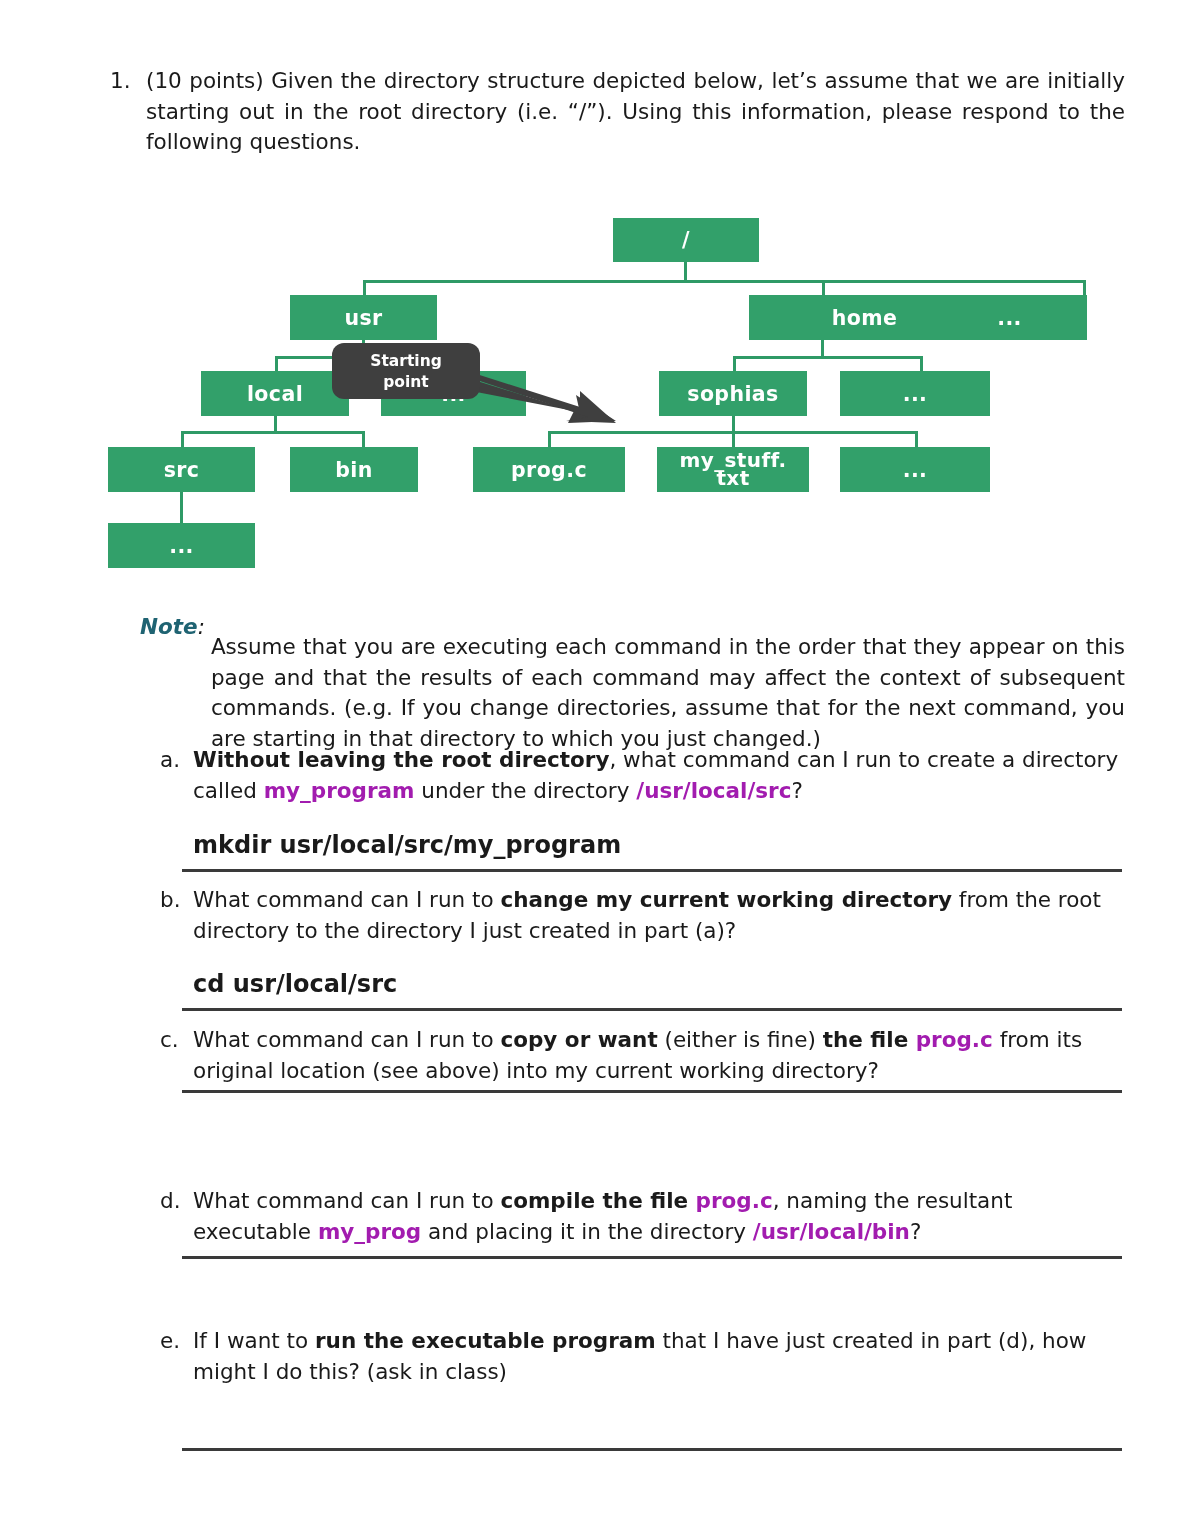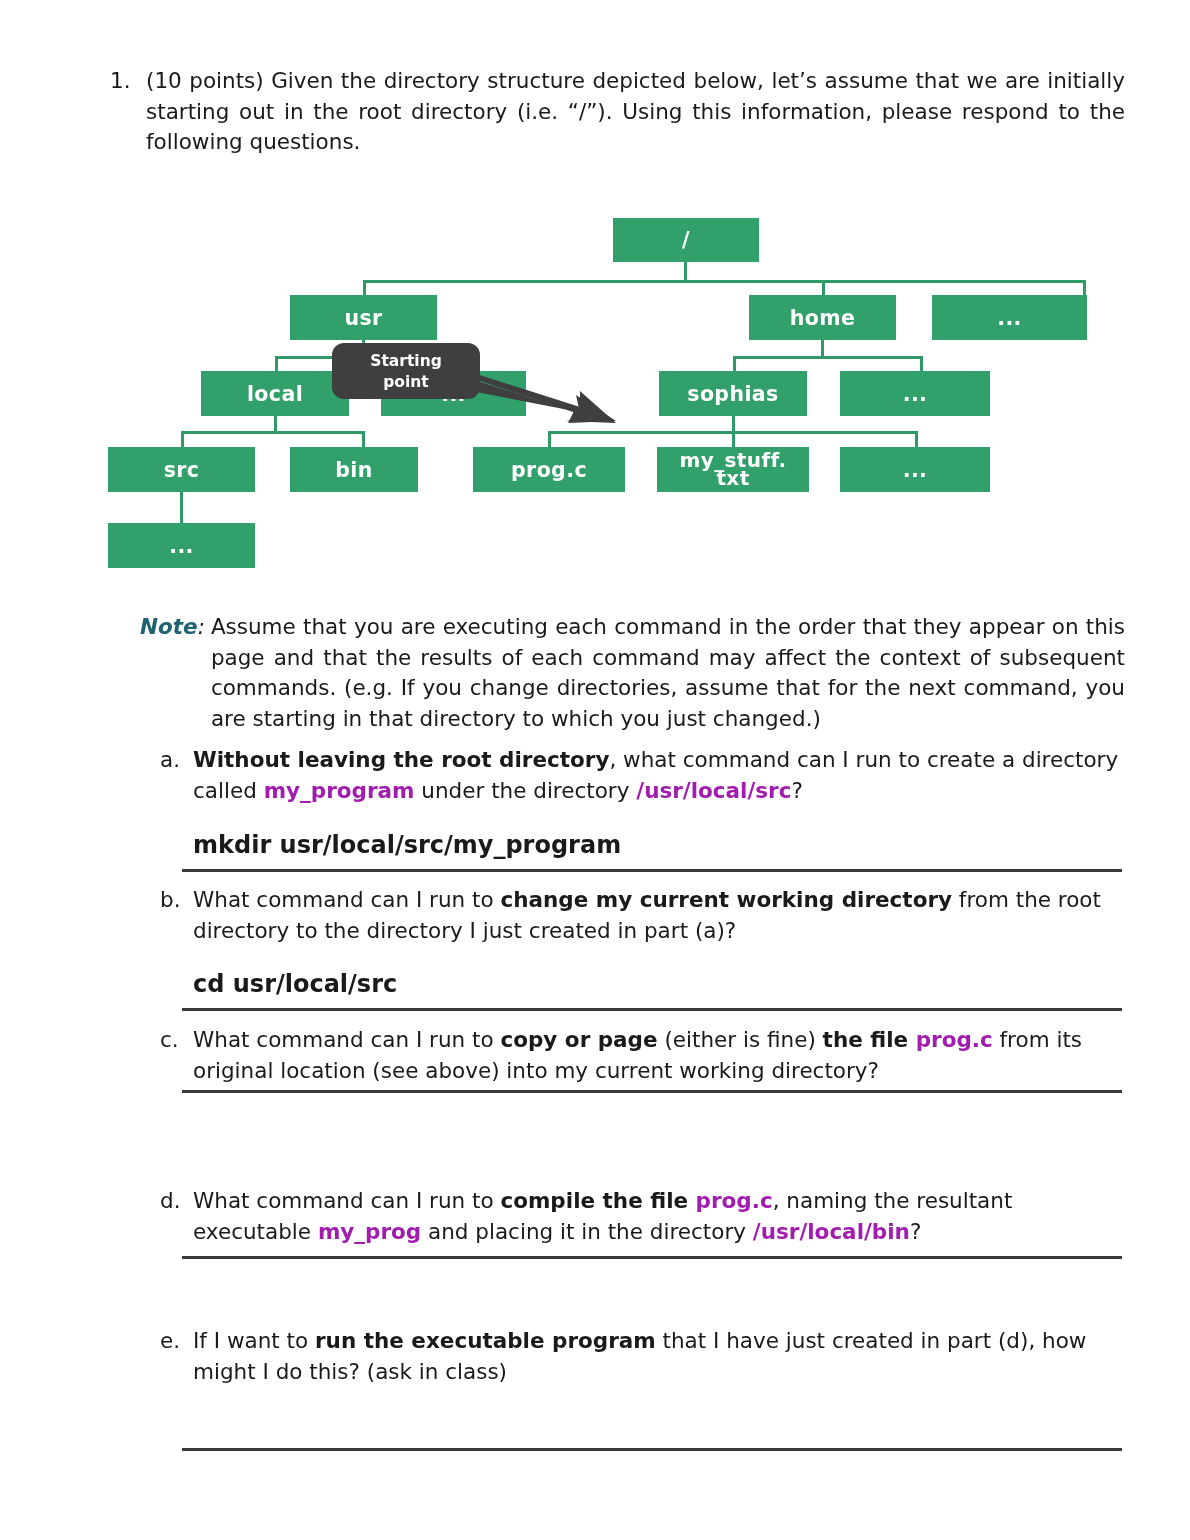--- a/index.html
+++ b/index.html
@@ -123,20 +123,21 @@
   #note-block .note-colon {
     font-weight: normal;
     color: #1a1a1a;
   }
   #note-block .note-text {
     flex: 1;
     font-size: 21.5px;
     line-height: 30.5px;
     text-align: justify;
     padding-left: 6px;
+    margin-top: 20px;
   }
 
   
   .subitem {
     position: absolute;
     left: 160px;
     width: 965px;
   }
   .subitem .row {
     display: flex;
@@ -206,21 +207,21 @@
 
     <div class="conn v" style="left:684px; top:97px; width:3px; height:20px;"></div>
     <div class="conn h" style="left:363px; top:115px; width:723px; height:3px;"></div>
     <div class="conn v" style="left:363px; top:115px; width:3px; height:22px;"></div>
     <div class="conn v" style="left:822px; top:115px; width:3px; height:22px;"></div>
     <div class="conn v" style="left:1083px; top:115px; width:3px; height:22px;"></div>
 
     <div class="node" style="left:290px; top:130px; width:147px; height:45px;">
       <span>usr</span>
     </div>
-    <div class="node" style="left:749px; top:130px; width:147px; height:45px;">
+    <div class="node" style="left:749px; top:130px; width:147px; height:45px;padding-left:42px;">
       <span>home</span>
     </div>
     <div class="node" style="left:932px; top:130px; width:155px; height:45px;">
       <span>...</span>
     </div>
 
     <div class="conn v" style="left:362px; top:175px; width:3px; height:18px;"></div>
     <div class="conn h" style="left:275px; top:191px; width:192px; height:3px;"></div>
     <div class="conn v" style="left:275px; top:191px; width:3px; height:21px;"></div>
     <div class="conn v" style="left:464px; top:191px; width:3px; height:21px;"></div>
@@ -297,21 +298,21 @@
       <div class="letter">b.</div>
       <div class="prompt"><span>What command can I run to </span><span class="b">change my current working directory</span><span> from the root directory to the directory I just created in part (a)?</span></div>
     </div>
     <div class="answer" style="margin-top:23px;">cd usr/local/src</div>
     <div class="answer-rule" style="margin-top:9px;"></div>
   </div>
 
   <div class="subitem" id="item-c" style="top:1025px;">
     <div class="row">
       <div class="letter">c.</div>
-      <div class="prompt"><span>What command can I run to </span><span class="b">copy or page</span><span> (either is fine) </span><span class="b">the file </span><span class="code">prog.c</span><span> from its original location (see above) into my current working directory?</span></div>
+      <div class="prompt"><span>What command can I run to </span><span class="b">copy or want</span><span> (either is fine) </span><span class="b">the file </span><span class="code">prog.c</span><span> from its original location (see above) into my current working directory?</span></div>
     </div>
     <div class="answer-rule" style="margin-top:4px;"></div>
   </div>
 
   <div class="subitem" id="item-d" style="top:1186px;">
     <div class="row">
       <div class="letter">d.</div>
       <div class="prompt"><span>What command can I run to </span><span class="b">compile the file </span><span class="code">prog.c</span><span>, naming the resultant executable </span><span class="code">my_prog</span><span> and placing it in the directory </span><span class="code">/usr/local/bin</span><span>?</span></div>
     </div>
     <div class="answer-rule" style="margin-top:9px;"></div>

